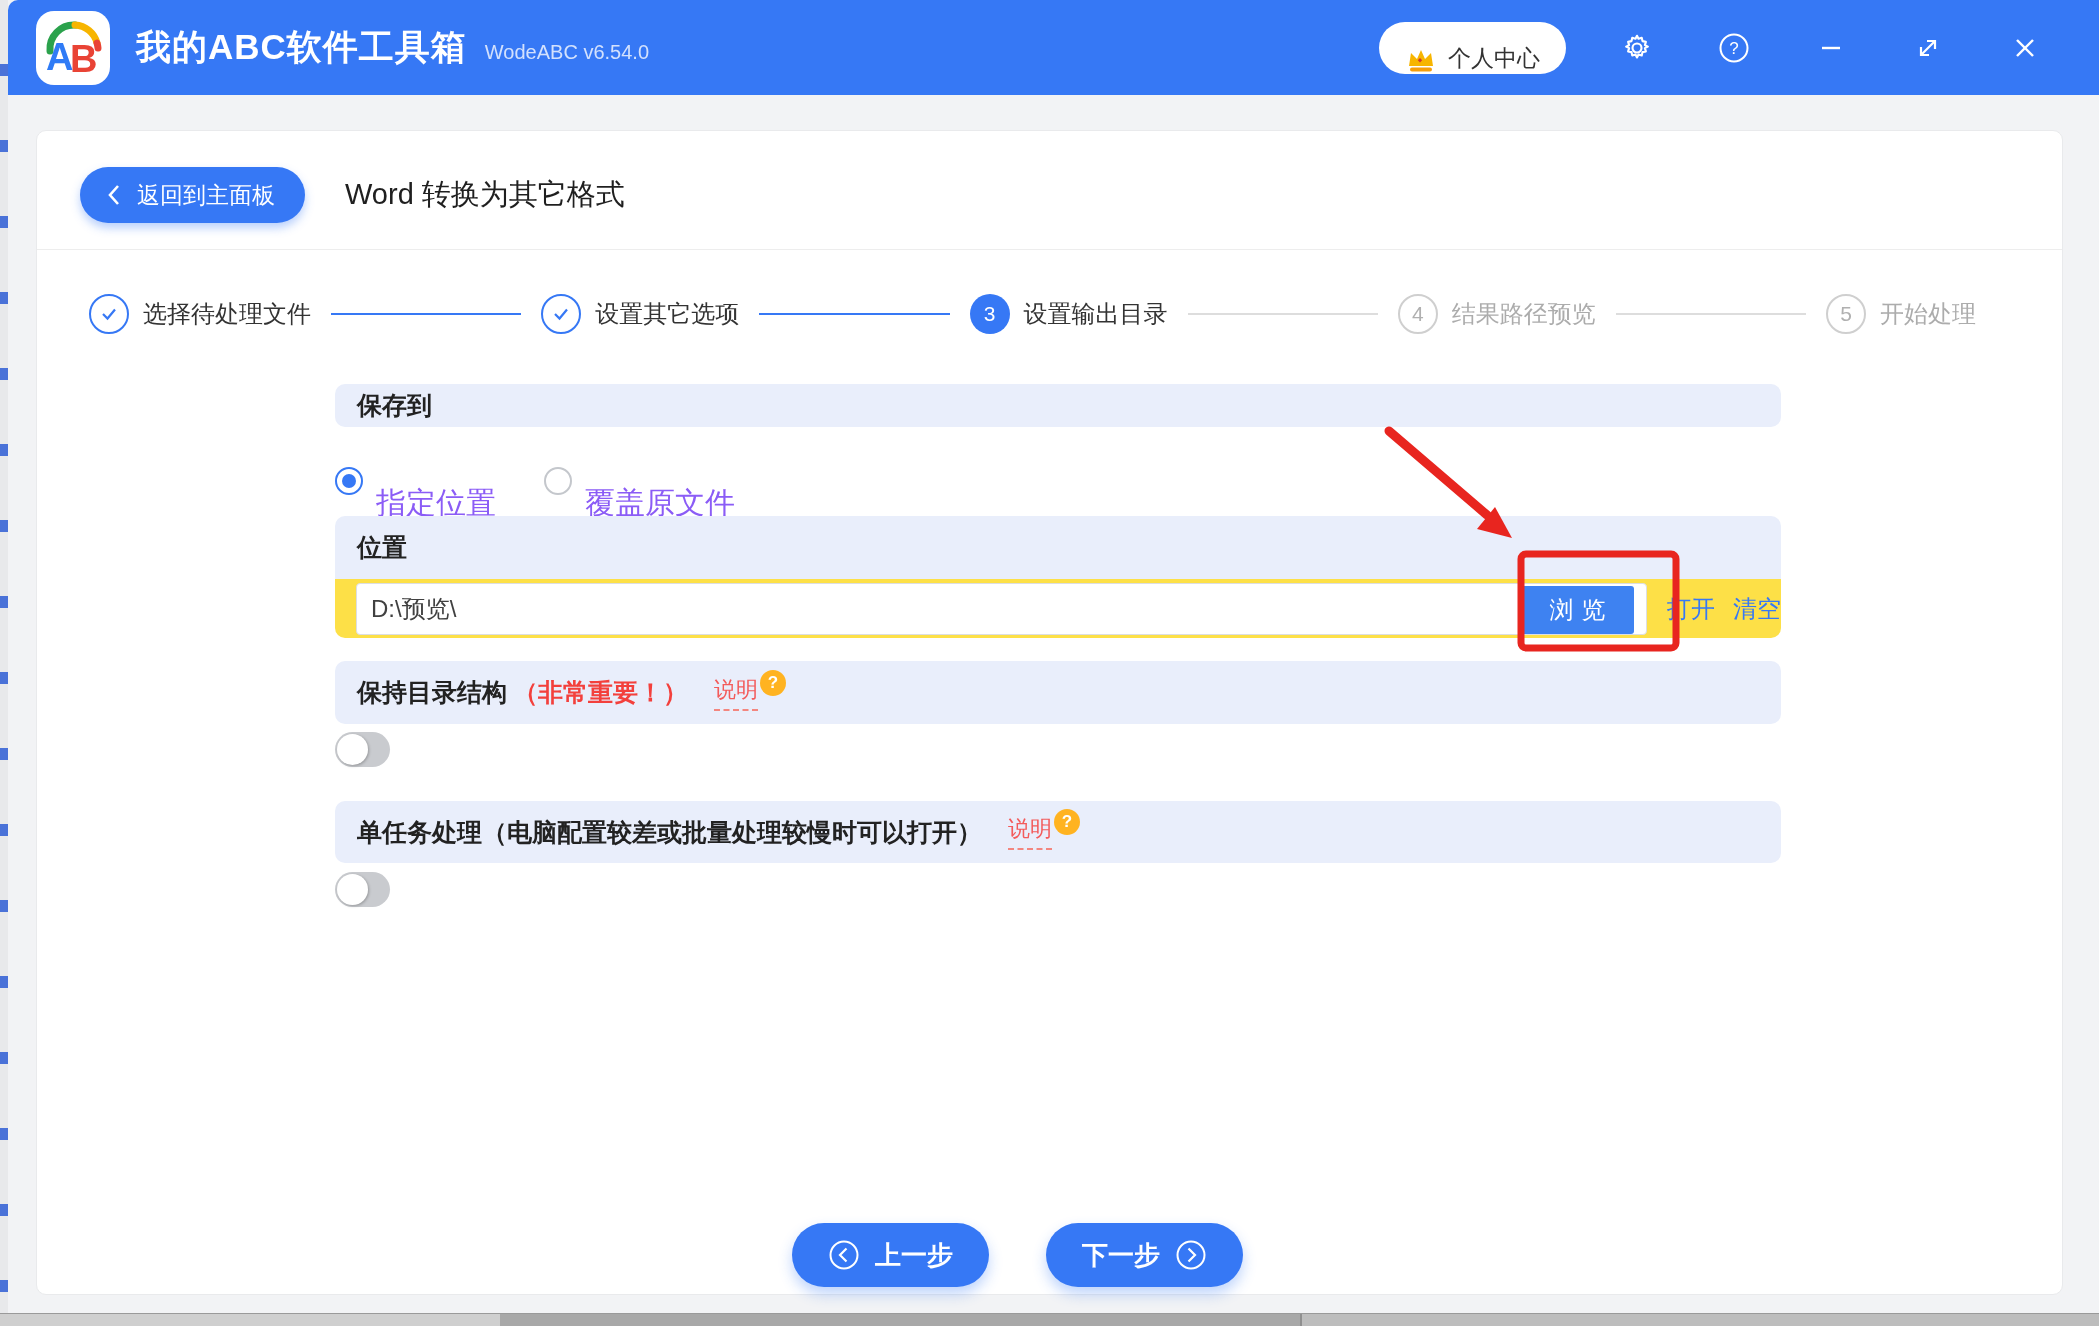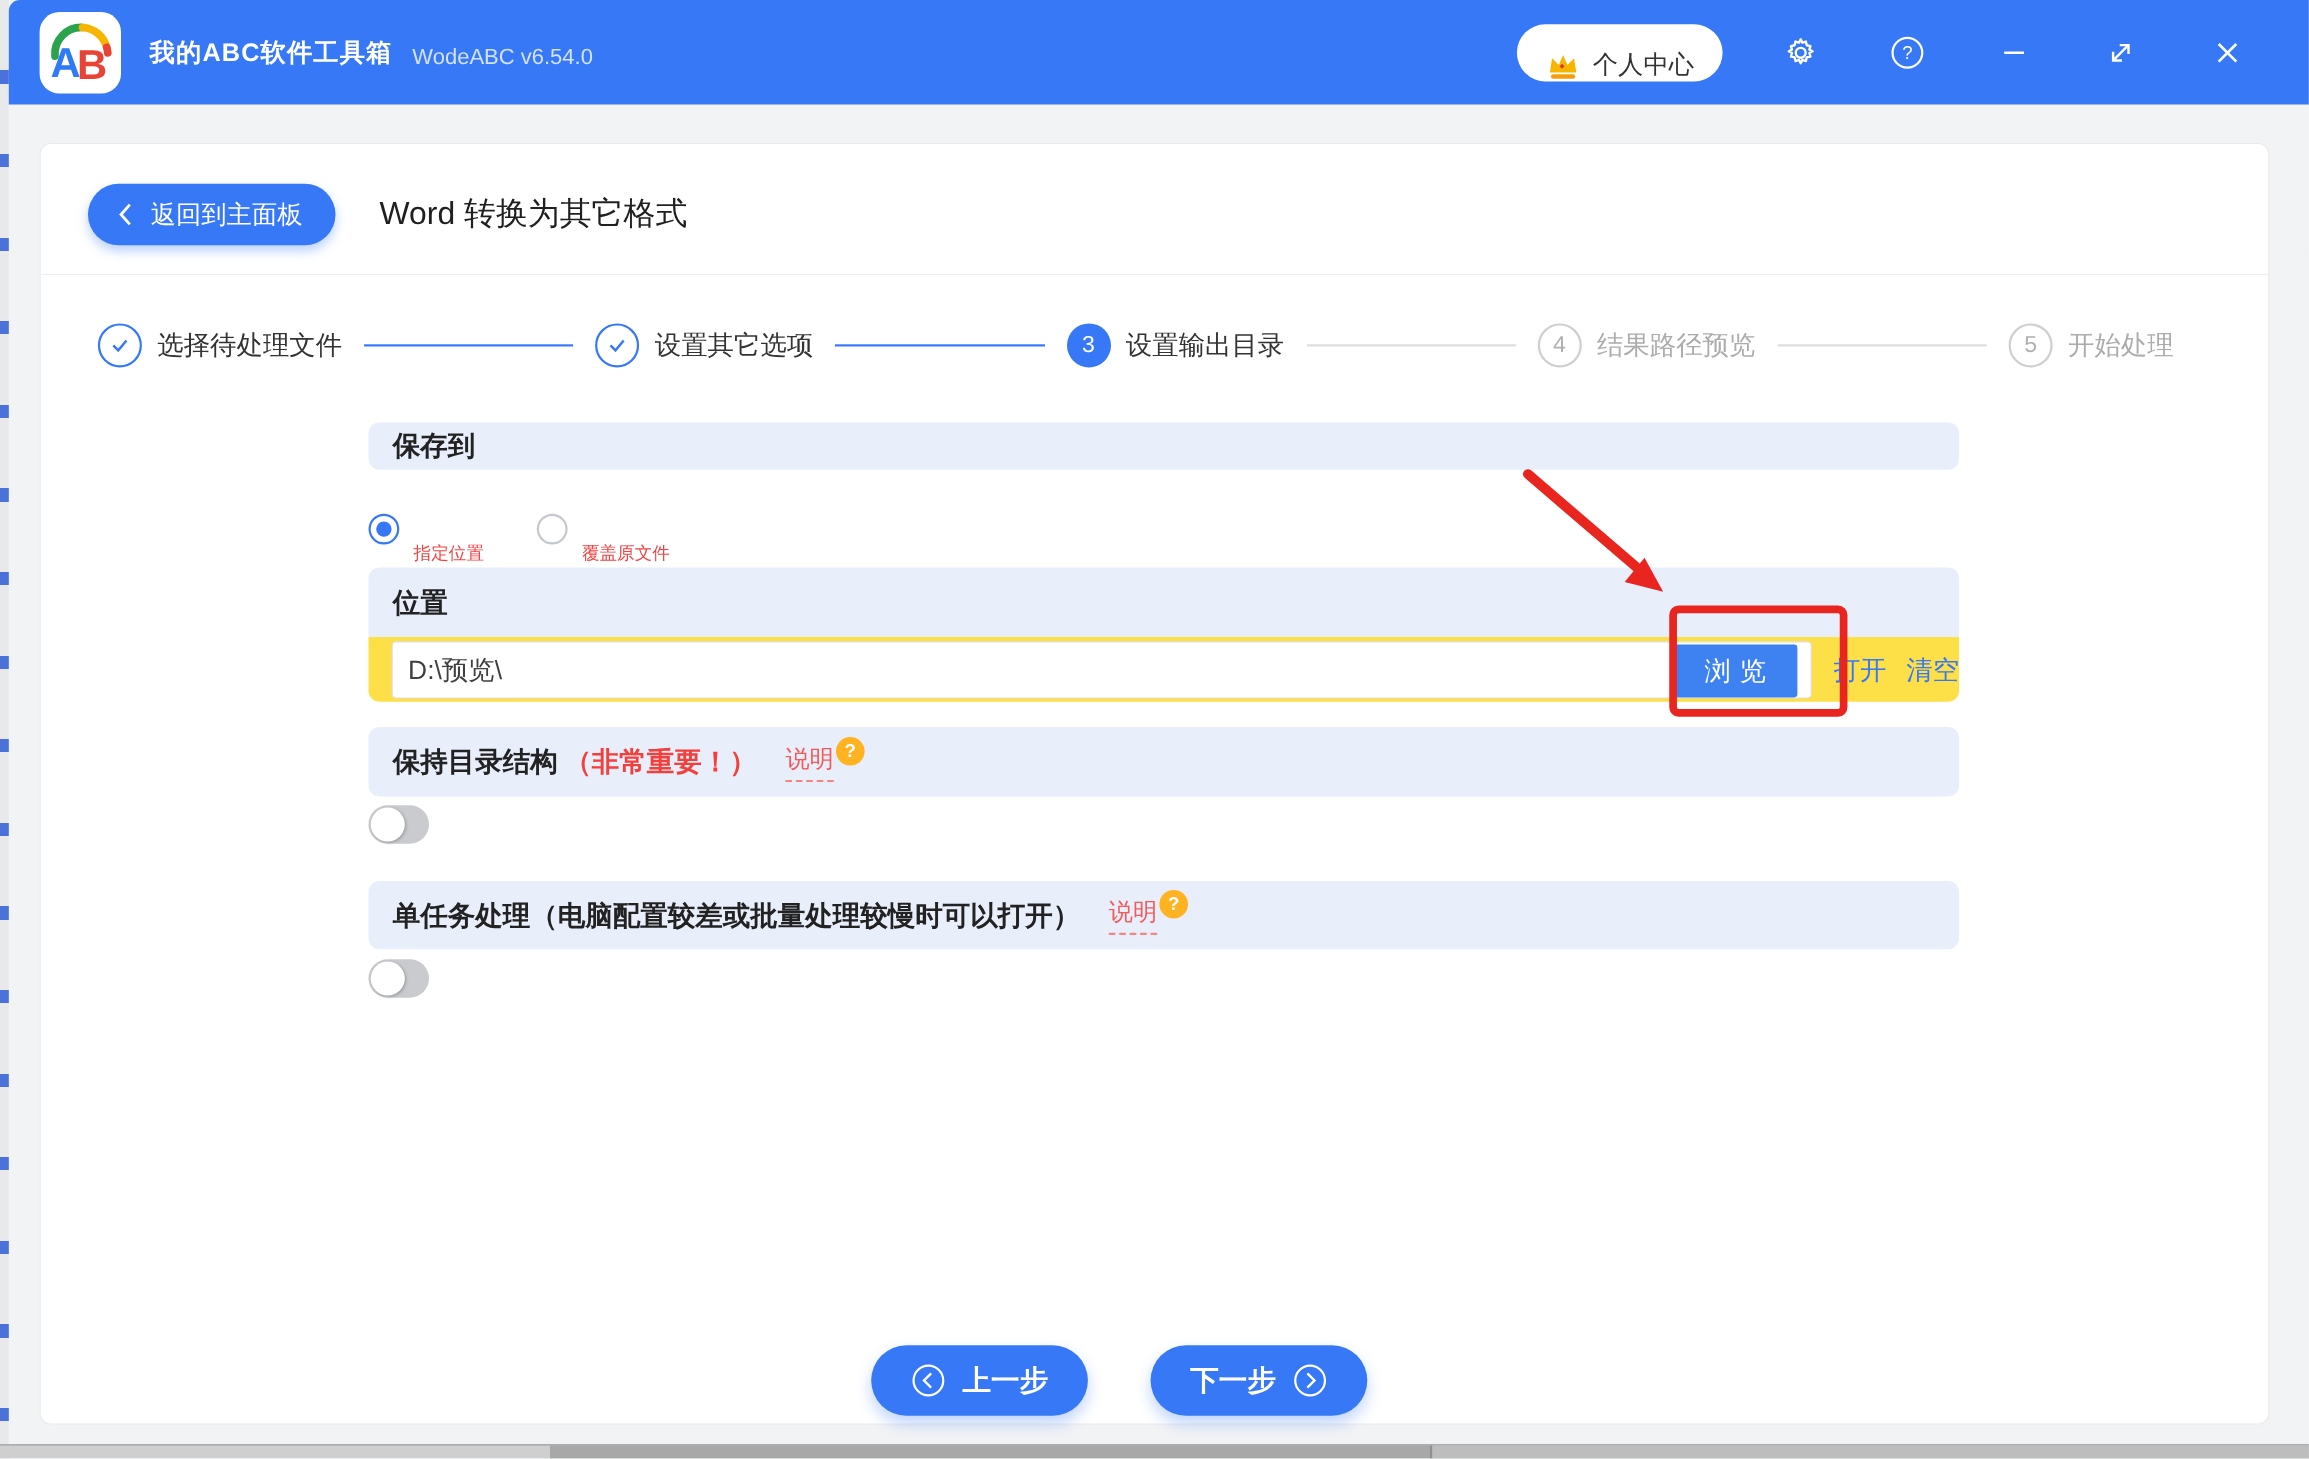--- a/index.html
+++ b/index.html
@@ -15,21 +15,21 @@
     background-image:repeating-linear-gradient(180deg, transparent 0 64px, #4a72d8 64px 76px); }
   .taskbar { position:absolute; left:0; bottom:0; width:100%; height:13px; background:#cfcfcf; border-top:1px solid #9a9a9a; }
   .taskbar .seg-a { position:absolute; left:500px; width:800px; top:0; height:100%; background:#a8a8a8; }
   .taskbar .seg-b { position:absolute; left:1300px; right:0; top:0; height:100%; background:#bdbdbd; border-left:2px solid #8f8f8f; }
 
   
   .titlebar { position:absolute; left:8px; top:0; right:0; height:95px; background:#3678F5;
     border-top-left-radius:10px; display:flex; align-items:center; padding:0 26px 0 28px; }
   .logo { width:74px; height:74px; background:#fff; border-radius:18px; flex:0 0 auto;
     display:flex; align-items:center; justify-content:center; }
-  .app-title { font-size:23px; font-weight:700; color:#fff; margin-left:26px; letter-spacing:1px; }
+  .app-title { font-size:35px; font-weight:700; color:#fff; margin-left:26px; letter-spacing:1px; }
   .app-version { font-size:20px; color:rgba(255,255,255,.78); margin-left:18px; margin-top:10px; }
   .tb-spacer { flex:1; }
   .pill { height:52px; border-radius:26px; background:#fff; display:flex; align-items:flex-end;
     padding:0 26px; gap:11px; cursor:pointer; }
   .pill span { font-size:23px; color:#333; }
   .chrome { display:flex; align-items:center; margin-left:22px; }
   .chrome-btn { width:97px; height:95px; display:flex; align-items:center; justify-content:center; cursor:pointer; }
 
   
   .card { position:absolute; left:36px; top:130px; width:2027px; height:1165px;
@@ -67,21 +67,21 @@
   .q-badge { width:26px; height:26px; border-radius:50%; background:#FFB321; color:#fff; font-size:17px;
     font-weight:700; display:inline-flex; align-items:center; justify-content:center;
     margin-left:2px; transform:translateY(-10px); cursor:pointer; }
 
   .radio-row { position:absolute; left:298px; top:314px; height:71px; display:flex; align-items:center; gap:48px; }
   .radio-item { display:flex; align-items:center; gap:13px; cursor:pointer; }
   .radio-outer { width:28px; height:28px; border-radius:50%; background:#fff; border:2px solid #C4C7CC;
     display:flex; align-items:center; justify-content:center; }
   .radio-item.selected .radio-outer { border-color:#3678F5; }
   .radio-dot { width:14px; height:14px; border-radius:50%; background:#3678F5; }
-  .radio-label { font-size:16px; color:#ef4444;margin-top:46px; }
+  .radio-label { font-size:30px; color:#8b5cf6;margin-top:46px; }
 
   .input-row { position:absolute; left:298px; top:448px; width:1446px; height:59px; background:#fde047;
     border-radius:0 0 10px 10px; display:flex; align-items:center;padding-left:21px; }
   .path-wrap { position:relative; width:1333px; height:52px; background:#fff; border:1px solid #DCDEE2;
     border-radius:4px; display:flex; align-items:center; }
   .path-input { border:none; outline:none; background:transparent; font-size:24px; color:#404040;
     padding-left:14px; width:1180px; font-family:inherit; }
   .browse-btn { position:absolute; right:12px; top:2px; width:113px; height:48px; background:#3E82F1;
     color:#fff; font-size:24px; border-radius:3px; display:flex; align-items:center; justify-content:center;
     letter-spacing:8px; padding-left:8px; cursor:pointer; }

